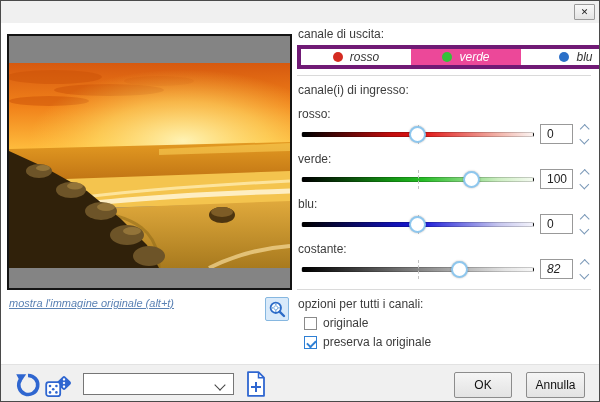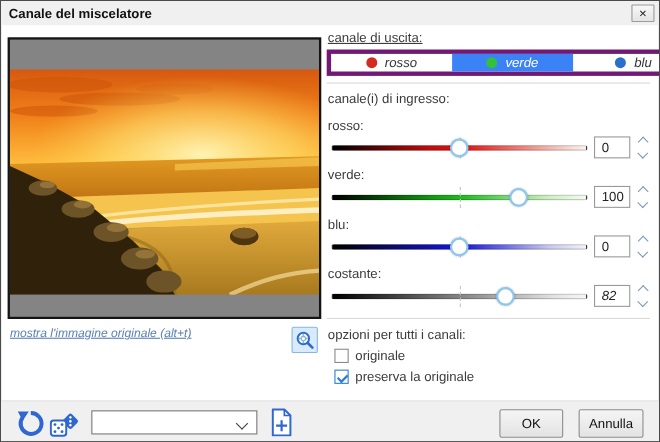--- a/index.html
+++ b/index.html
@@ -22,21 +22,21 @@
   .photo svg{display:block;width:100%;height:100%;}
   .orig-link{position:absolute;left:8px;top:296px;font-size:11px;font-style:italic;
     color:#5b82b4;text-decoration:underline;cursor:pointer;}
   .mag-btn{position:absolute;left:264px;top:296px;width:24px;height:24px;box-sizing:border-box;
     background:#d9eafa;border:1px solid #86b7e0;border-radius:2px;padding:2px;}
   
   .rlabel{position:absolute;font-size:12px;color:#3c3c3c;white-space:nowrap;}
   .tabstrip{position:absolute;left:296px;top:44px;width:338px;height:24px;box-sizing:border-box;
     border:4px solid #701a75;display:flex;background:#fff;font-style:italic;}
   .tab{flex:1;display:flex;align-items:center;justify-content:center;font-size:12px;color:#333;cursor:default;}
-  .tab.selected{background:#3b82f6;color:#fff;}
+  .tab.selected{background:#ec4899;color:#fff;}
   .dot{width:10px;height:10px;border-radius:50%;margin-right:7px;flex:0 0 auto;}
   .hline{position:absolute;left:296px;width:294px;height:1px;background:#dadada;}
   
   .slider{position:absolute;left:300px;width:233px;height:17px;}
   .track{position:absolute;left:0;top:6px;width:233px;height:5px;border-radius:3px;
     box-sizing:border-box;border:1px solid rgba(0,0,0,0.18);}
   .g-red  .track{background:linear-gradient(to right,#000 1%,#c00d0d 38%,#e01414 52%,#f2b4aa 85%,#fbf4f2);}
   .g-green .track{background:linear-gradient(to right,#000 1%,#149914 40%,#25bc25 52%,#cdeec2 85%,#f4faf0);}
   .g-blue .track{background:linear-gradient(to right,#000 1%,#1212b4 40%,#1a1ad8 52%,#c6c6ee 85%,#f3f3fb);}
   .g-gray .track{background:linear-gradient(to right,#000 1%,#777 45%,#909090 55%,#e4e4e4 88%,#f7f7f7);}
@@ -69,21 +69,20 @@
     font-family:"Liberation Sans",sans-serif;}
   .btn-ok{left:453px;width:58px;}
   .btn-cancel{left:525px;width:59px;}
 </style>
 </head>
 <body>
 
 <div id="app">
 
   <div class="titlebar">
-    <span class="title">Canale del miscelatore</span>
     <button class="close-btn">
       <span>✕</span>
     </button>
   </div>
 
   <div class="preview">
     <div class="photo">
       <svg viewBox="0 0 281 205" preserveAspectRatio="none">
         <defs>
           <linearGradient id="sky" x1="0" y1="0" x2="0" y2="1">
@@ -149,21 +148,21 @@
       <circle cx="7.8" cy="7.8" r="2" fill="none" stroke="#7fb0e0" stroke-width="1"></circle>
       <g fill="#7fb0e0">
           <circle cx="7.8" cy="4.6" r="0.9"></circle>
           <circle cx="7.8" cy="11" r="0.9"></circle>
       <circle cx="4.6" cy="7.8" r="0.9"></circle>
           <circle cx="11" cy="7.8" r="0.9"></circle>
         </g>
     </svg>
   </button>
 
-  <div class="rlabel" style="left:297px;top:26px;text-decoration:underline;">canale di uscita:</div>
+  <div class="rlabel" style="left:297px;top:26px;">canale di uscita:</div>
   <div class="tabstrip">
     <div class="tab">
       <span class="dot" style="background:#d42b21;"></span>
       <span>rosso</span>
     </div>
     <div class="tab selected">
       <span class="dot" style="background:#33c13a;"></span>
       <span>verde</span>
     </div>
     <div class="tab">

